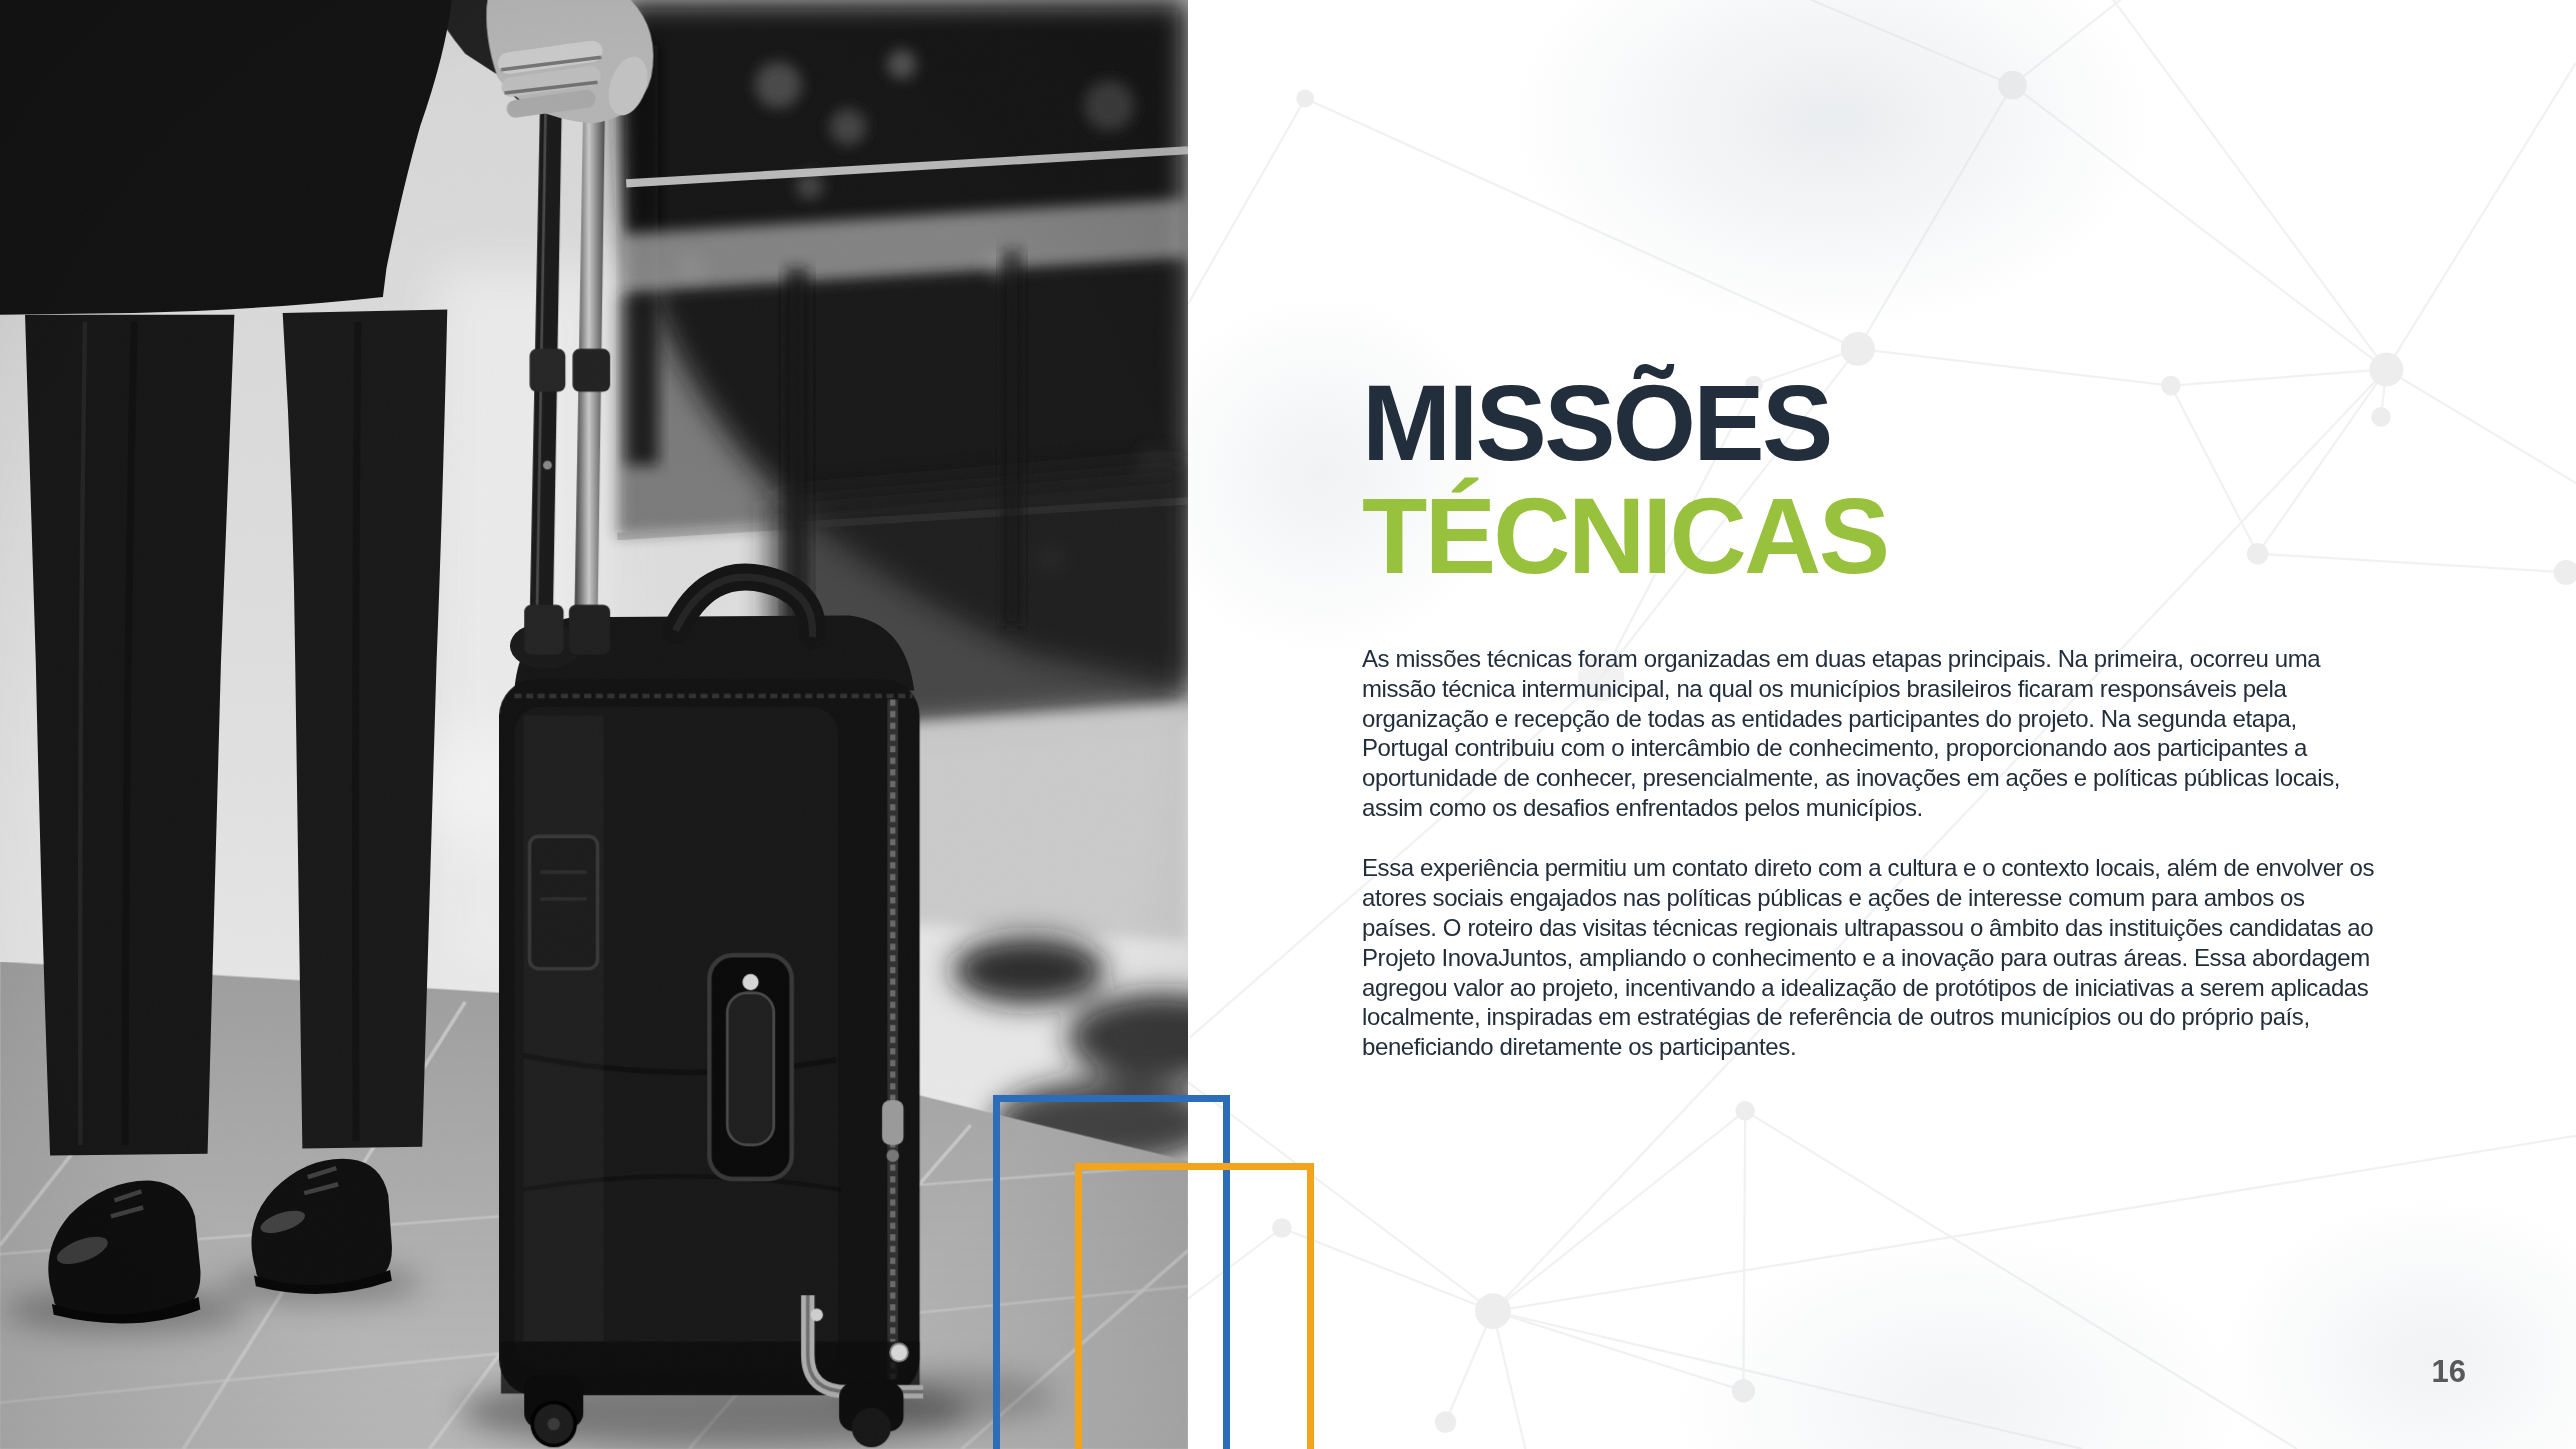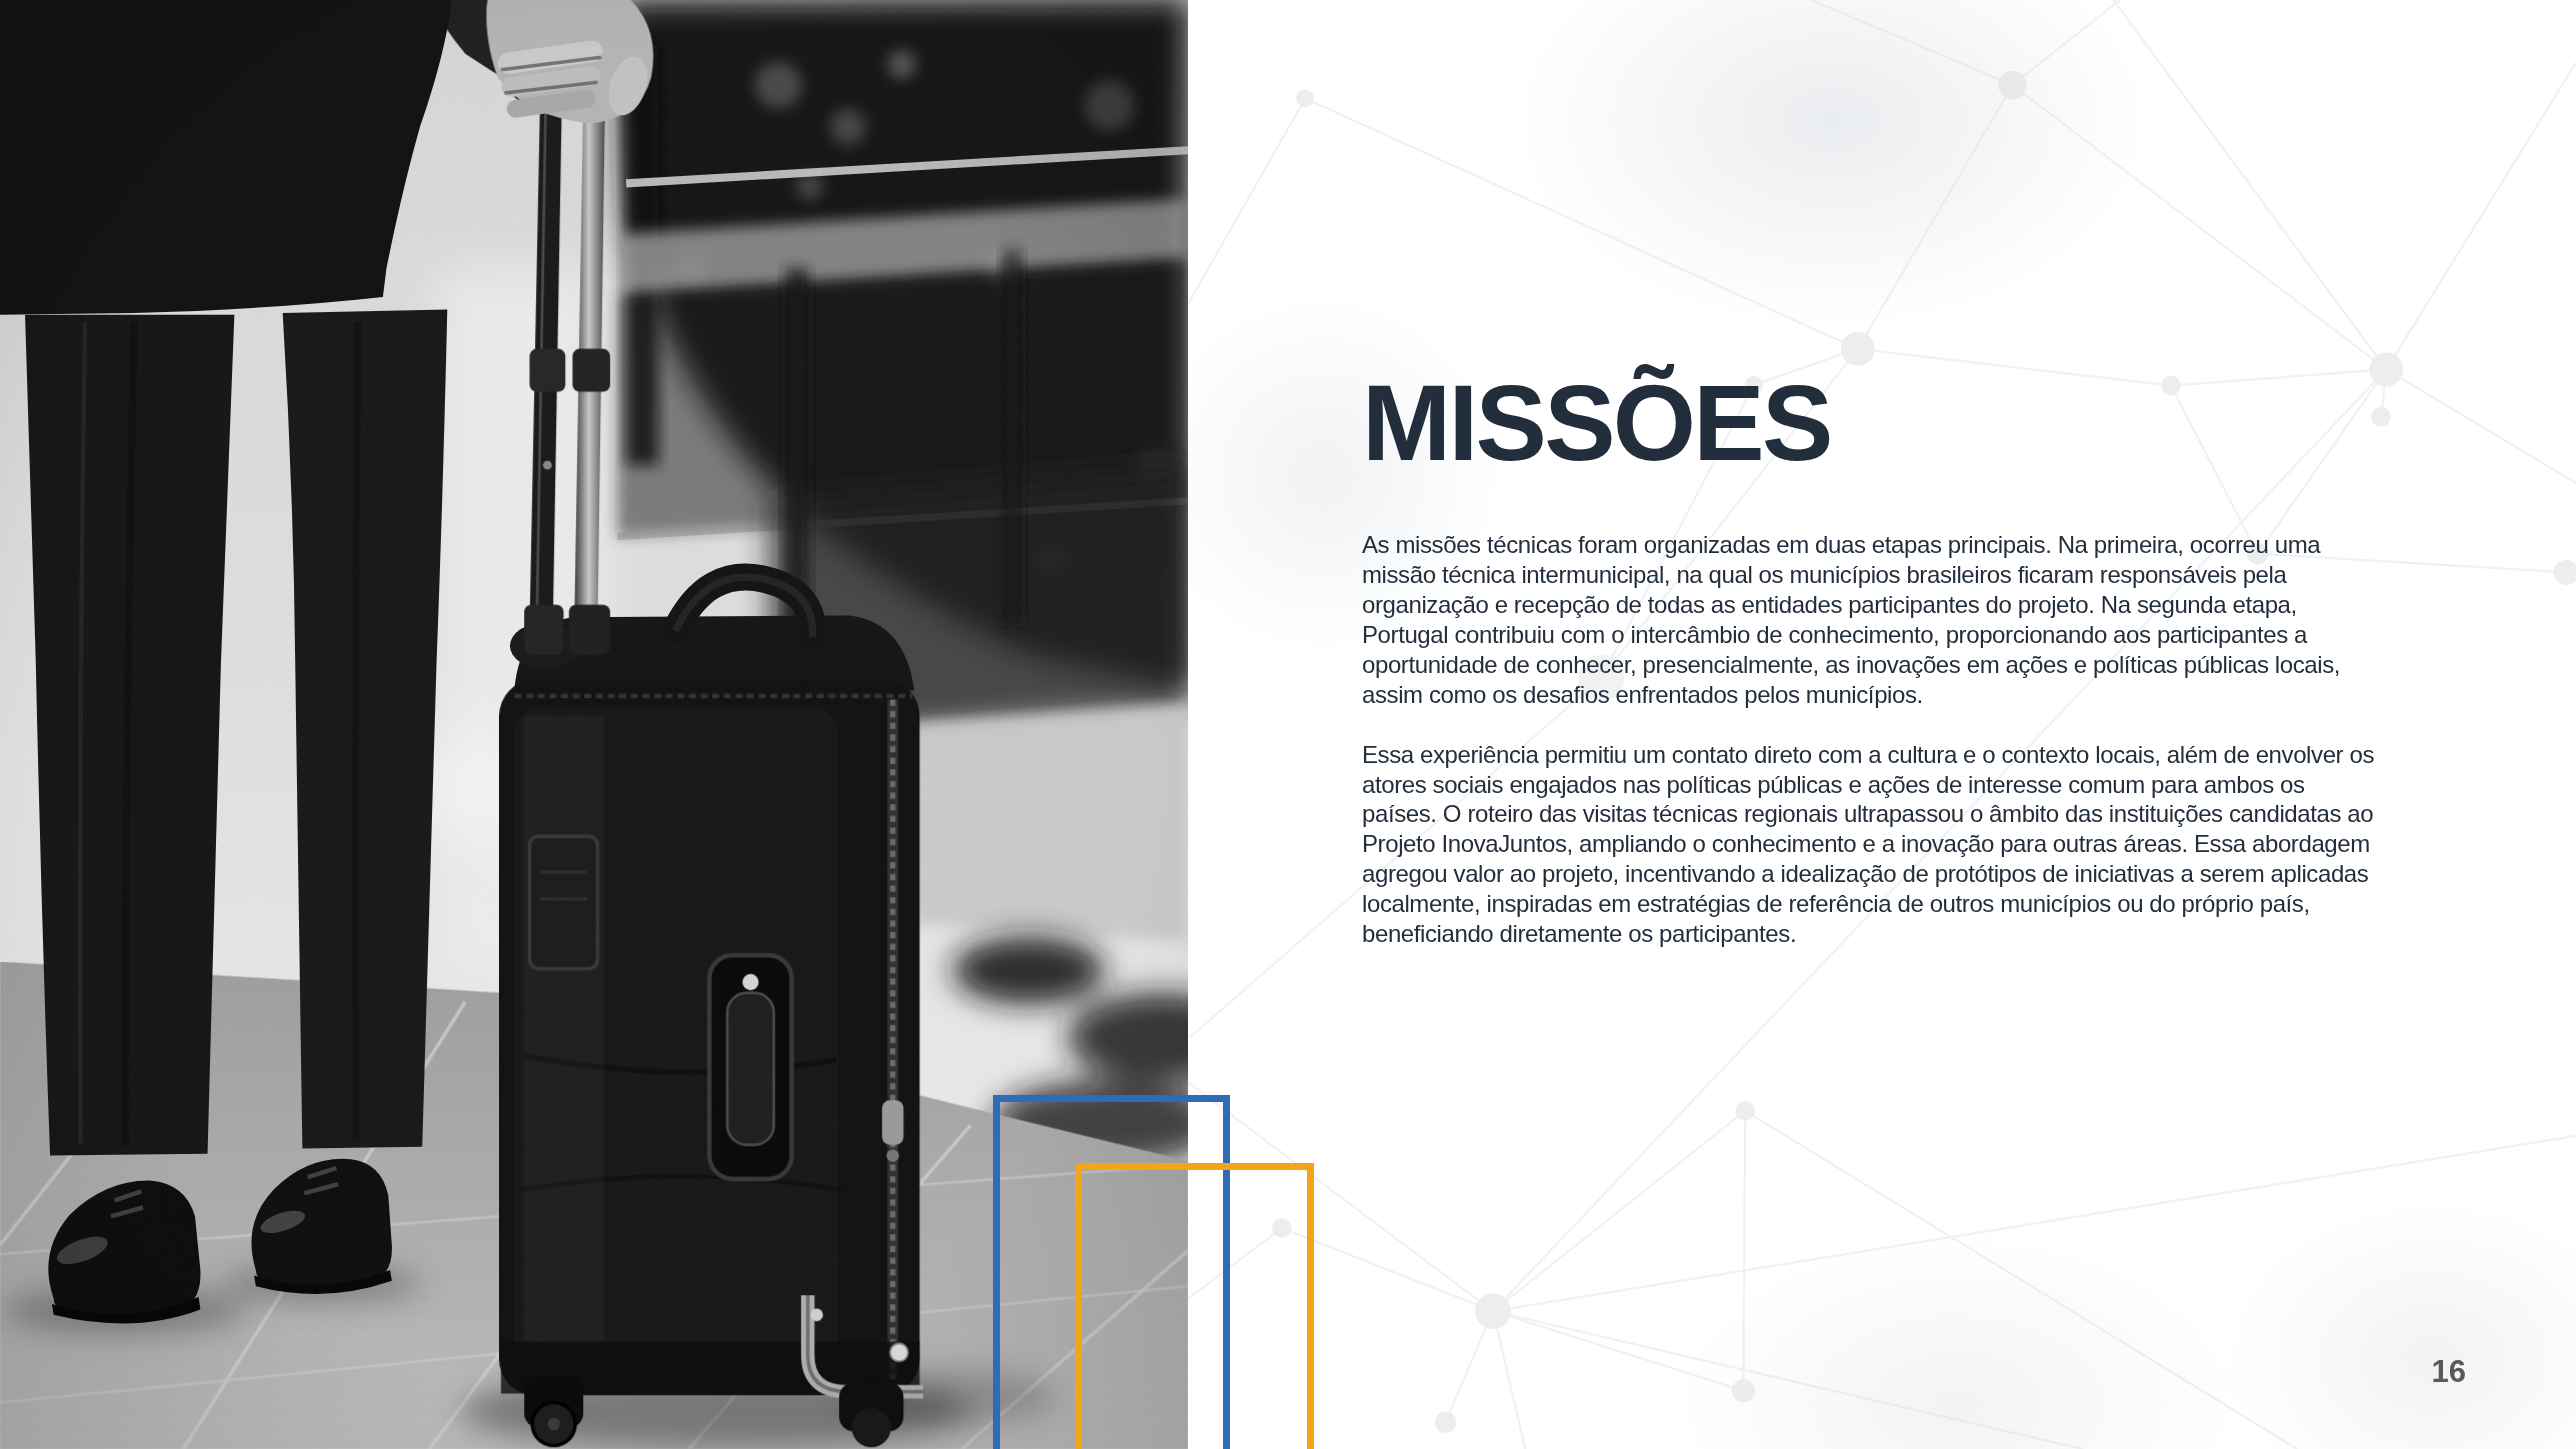--- a/index.html
+++ b/index.html
@@ -316,20 +316,21 @@
     </svg>
 
     <div class="wash wash-a"></div>
     <div class="wash wash-b"></div>
     <div class="wash wash-c"></div>
     <div class="wash wash-d"></div>
 
     <div class="content">
       <h1 class="title">
         <span class="t-line t-primary">MISSÕES</span>
+        <span class="t-line t-accent">TÉCNICAS</span>
       </h1>
       <p class="body-par">As missões técnicas foram organizadas em duas etapas principais. Na primeira, ocorreu uma missão técnica intermunicipal, na qual os municípios brasileiros ficaram responsáveis pela organização e recepção de todas as entidades participantes do projeto. Na segunda etapa, Portugal contribuiu com o intercâmbio de conhecimento, proporcionando aos participantes a oportunidade de conhecer, presencialmente, as inovações em ações e políticas públicas locais, assim como os desafios enfrentados pelos municípios.</p>
       <p class="body-par">Essa experiência permitiu um contato direto com a cultura e o contexto locais, além de envolver os atores sociais engajados nas políticas públicas e ações de interesse comum para ambos os países. O roteiro das visitas técnicas regionais ultrapassou o âmbito das instituições candidatas ao Projeto InovaJuntos, ampliando o conhecimento e a inovação para outras áreas. Essa abordagem agregou valor ao projeto, incentivando a idealização de protótipos de iniciativas a serem aplicadas localmente, inspiradas em estratégias de referência de outros municípios ou do próprio país, beneficiando diretamente os participantes.</p>
     </div>
 
     <div class="page-number">16</div>
   </div>
 
   <div class="deco-rect deco-blue"></div>
   <div class="deco-rect deco-orange"></div>

